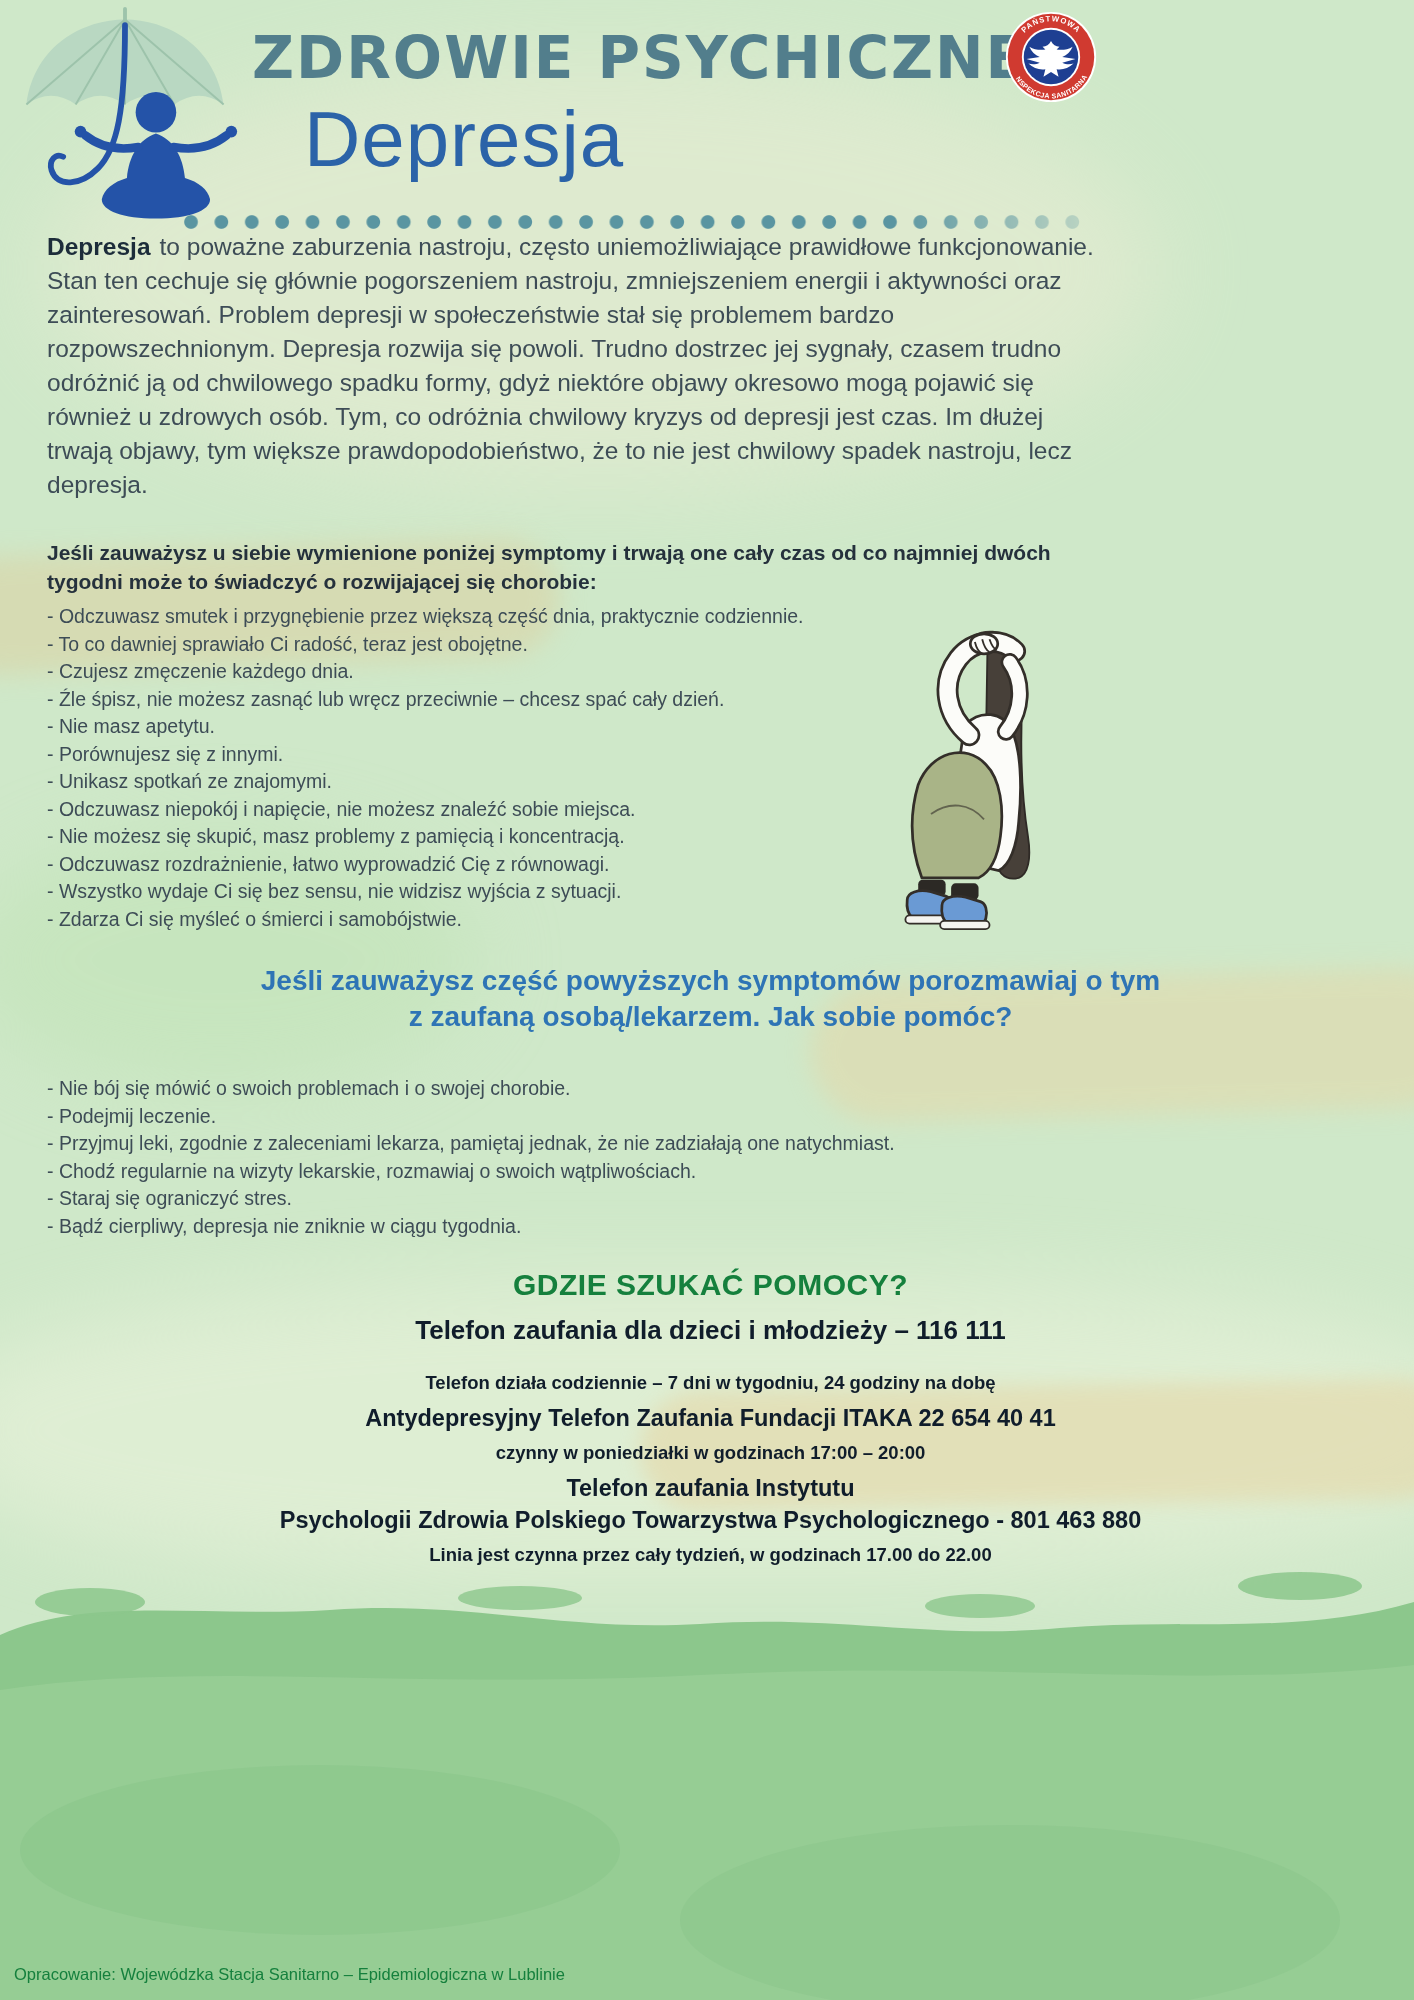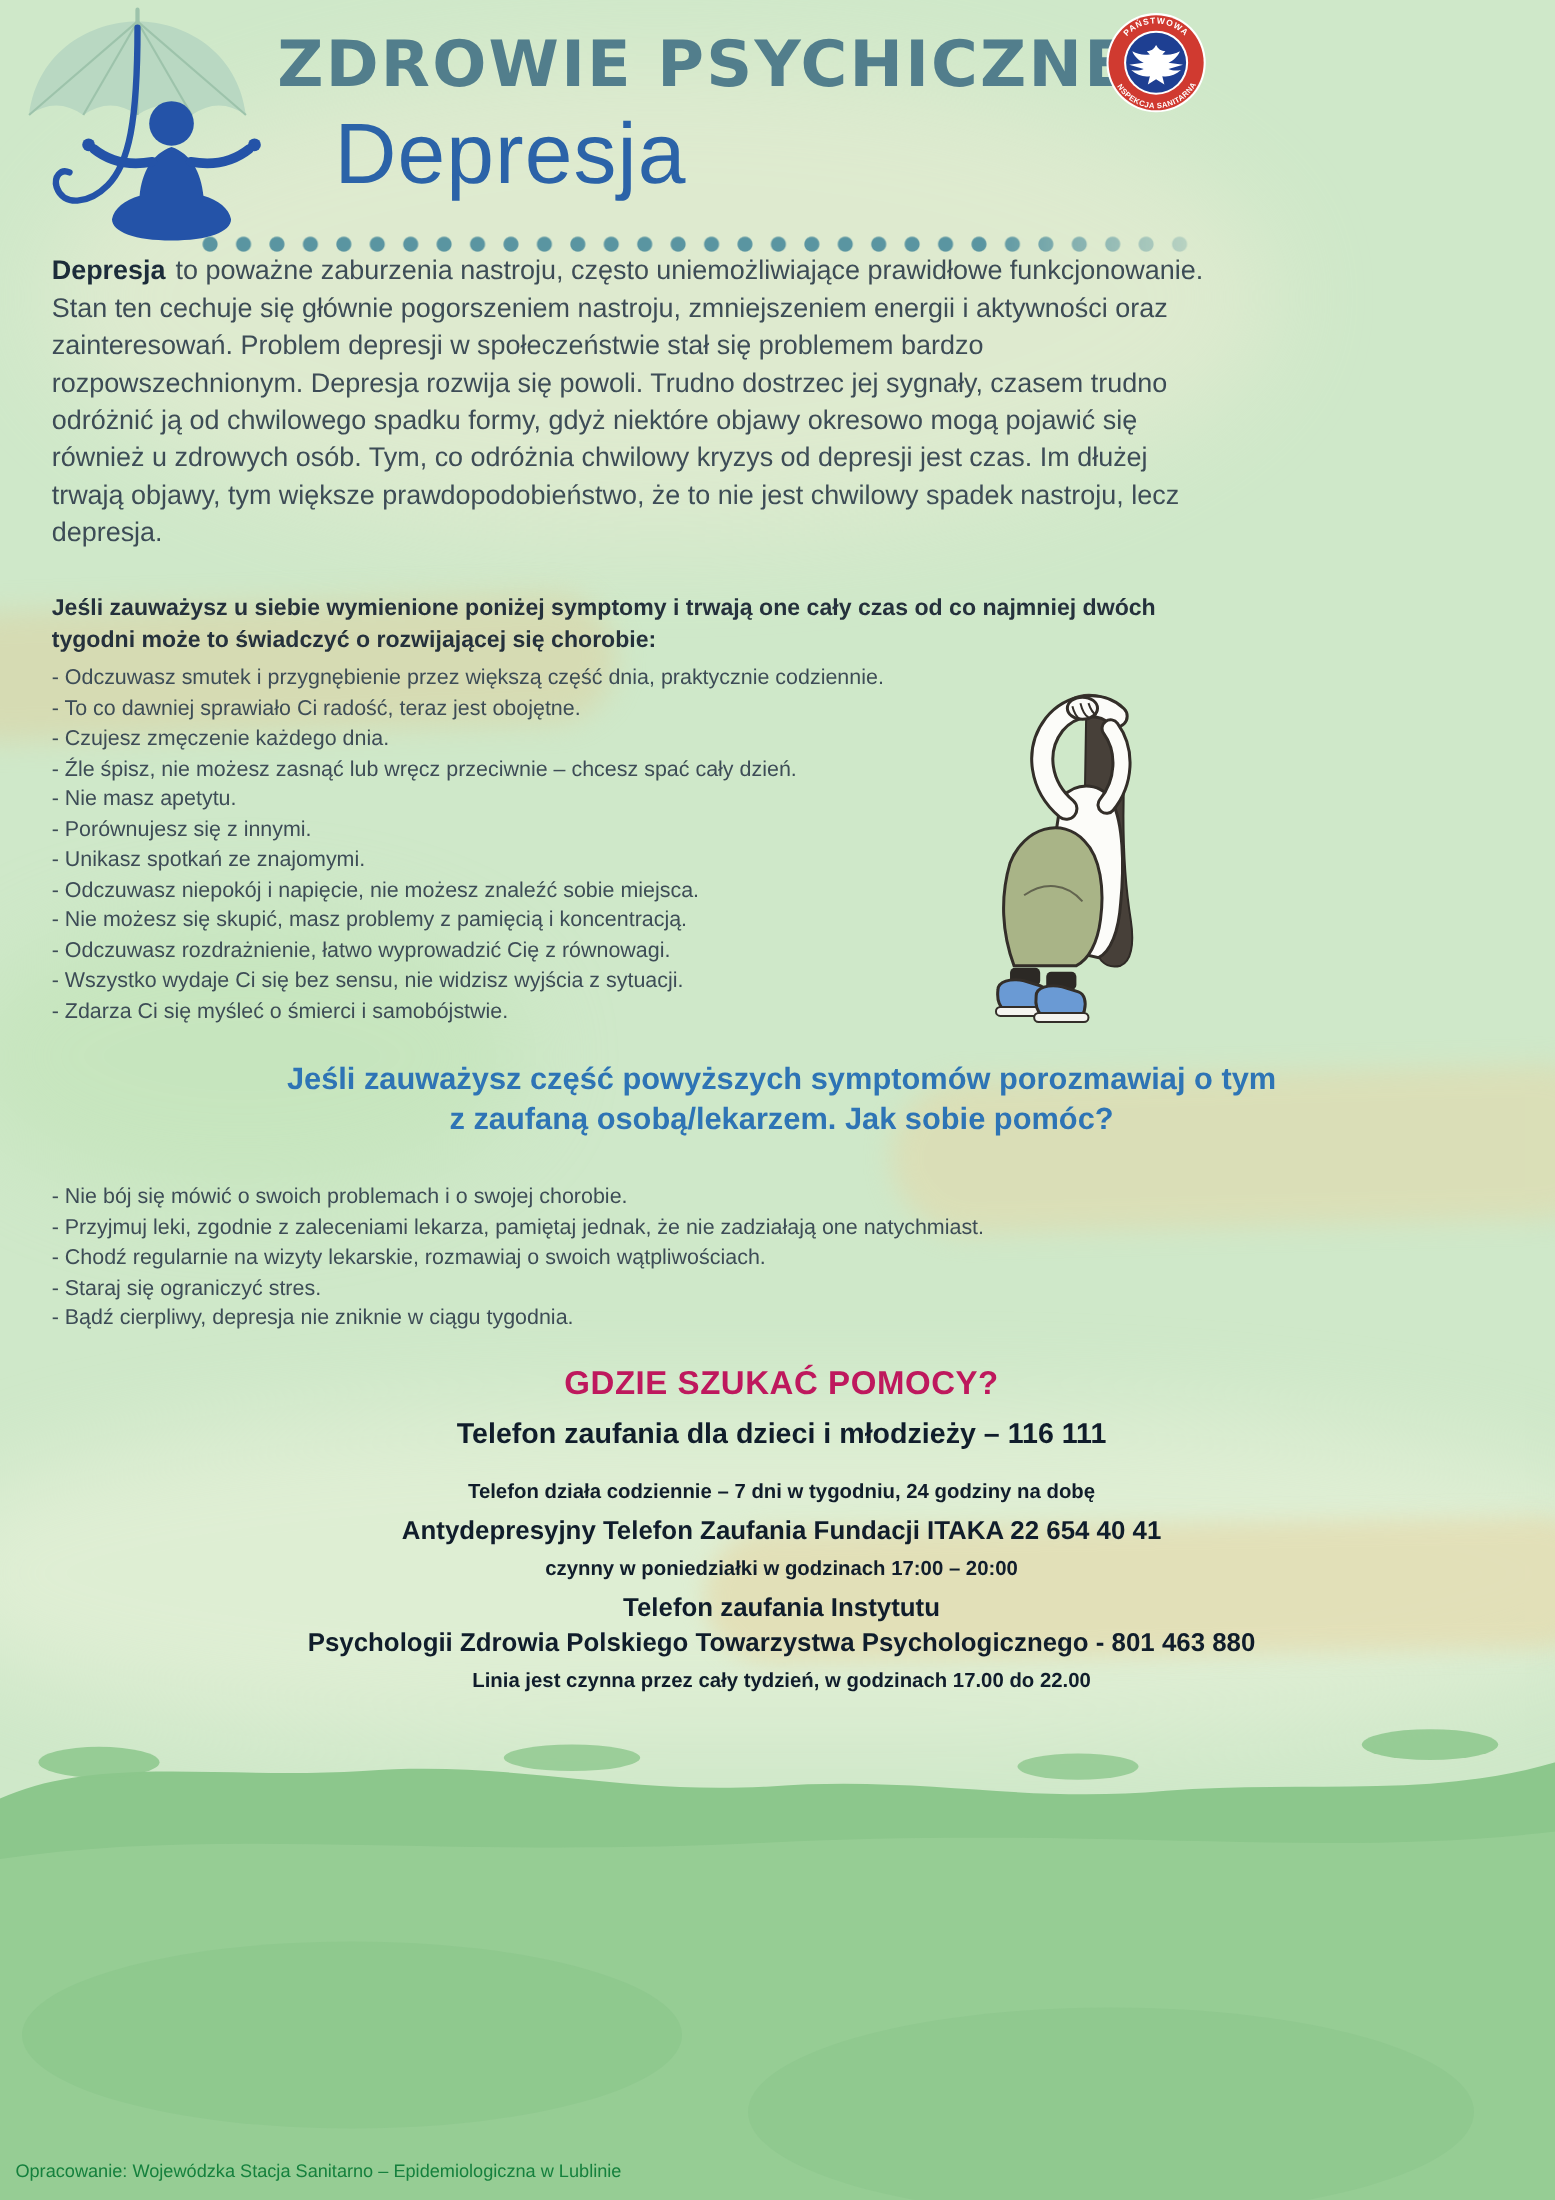--- a/index.html
+++ b/index.html
@@ -39,21 +39,21 @@
   .intro-lead{color:#1c2c3a;font-weight:bold;margin-right:9px;}
   .symptoms{position:relative;margin-top:36px;}
   .symptoms-heading{margin:0 0 7px 0;max-width:1020px;font-weight:bold;font-size:21px;line-height:29px;color:#25313c;}
   .plain-list{list-style:none;margin:0;padding:0;font-size:19.5px;color:#3d4c56;}
   .plain-list li{line-height:27.5px;}
   .sad-person{position:absolute;left:820px;top:50px;width:192px;height:364px;}
   .advice-heading{margin:30px auto 0;max-width:1000px;text-align:center;font-weight:bold;font-size:28px;line-height:36px;color:#2e74b5;}
   .advice-heading .line{display:block;}
   .advice-list{margin-top:40px;}
   .help{margin-top:28px;text-align:center;color:#101d2b;}
-  .help-heading{margin:0 0 12px 0;font-weight:bold;font-size:30px;letter-spacing:.5px;color:#be185d;}
+  .help-heading{margin:0 0 12px 0;font-weight:bold;font-size:30px;letter-spacing:.5px;color:#15803d;}
   .help-line{margin:0 0 6px 0;font-weight:bold;}
   .help-line.lg{font-size:26px;line-height:32px;margin-bottom:24px;}
   .help-line.md{font-size:23.5px;line-height:31px;}
   .help-line.sm{font-size:18.5px;line-height:25px;margin-bottom:8px;}
   .help-line.tight{margin-bottom:1px;}
   
   .footer{position:absolute;left:14px;bottom:16px;z-index:3;}
   .footer p{margin:0;font-size:16.5px;color:#15803d;}
 </style>
 </head>
@@ -188,20 +188,21 @@
       </svg>
     </section>
 
     <h3 class="advice-heading">
       <span class="line">Jeśli zauważysz część powyższych symptomów porozmawiaj o tym</span>
       <span class="line">z zaufaną osobą/lekarzem. Jak sobie pomóc?</span>
     </h3>
 
     <ul class="plain-list advice-list">
       <li>- Nie bój się mówić o swoich problemach i o swojej chorobie.</li>
+      <li>- Podejmij leczenie.</li>
       <li>- Przyjmuj leki, zgodnie z zaleceniami lekarza, pamiętaj jednak, że nie zadziałają one natychmiast.</li>
       <li>- Chodź regularnie na wizyty lekarskie, rozmawiaj o swoich wątpliwościach.</li>
       <li>- Staraj się ograniczyć stres.</li>
       <li>- Bądź cierpliwy, depresja nie zniknie w ciągu tygodnia.</li>
     </ul>
 
     <section class="help">
       <h3 class="help-heading">GDZIE SZUKAĆ POMOCY?</h3>
       <p class="help-line lg">Telefon zaufania dla dzieci i młodzieży – 116 111</p>
       <p class="help-line sm">Telefon działa codziennie – 7 dni w tygodniu,  24 godziny na dobę</p>

